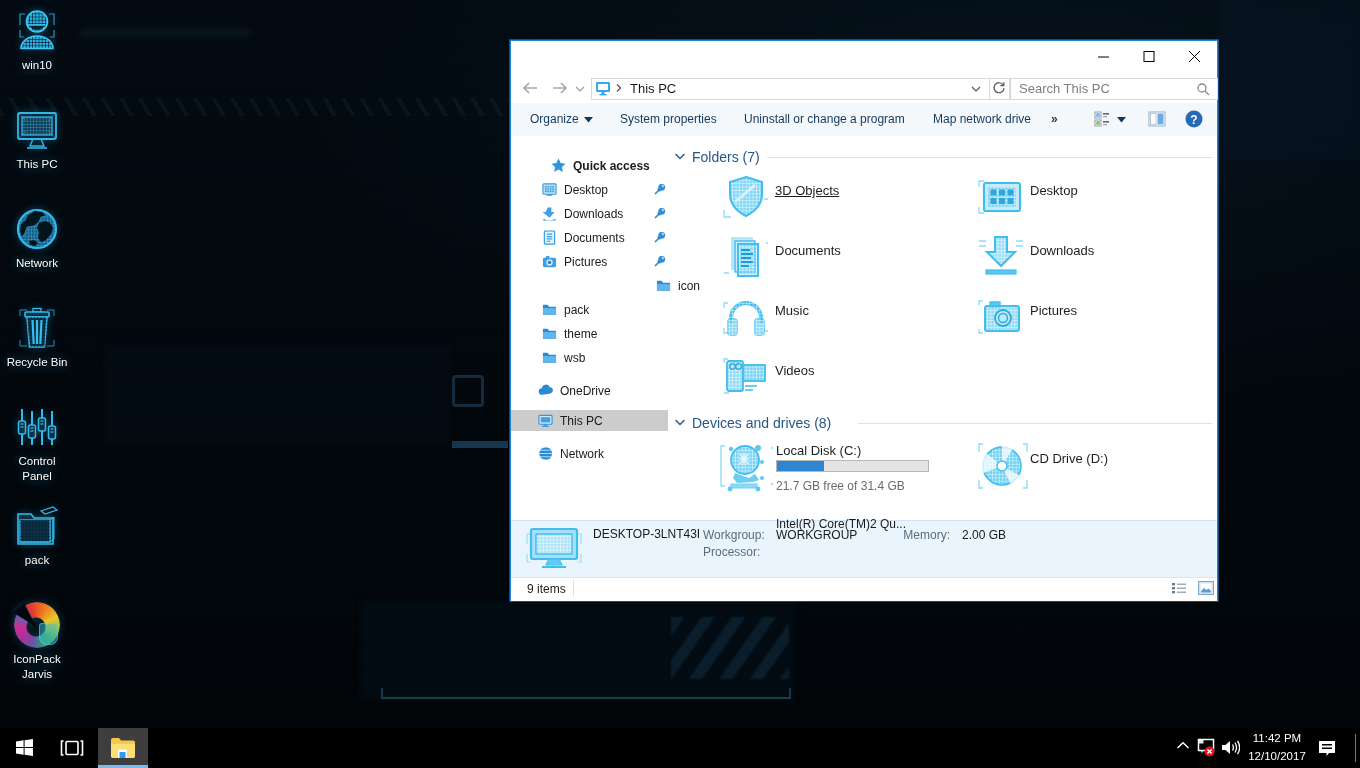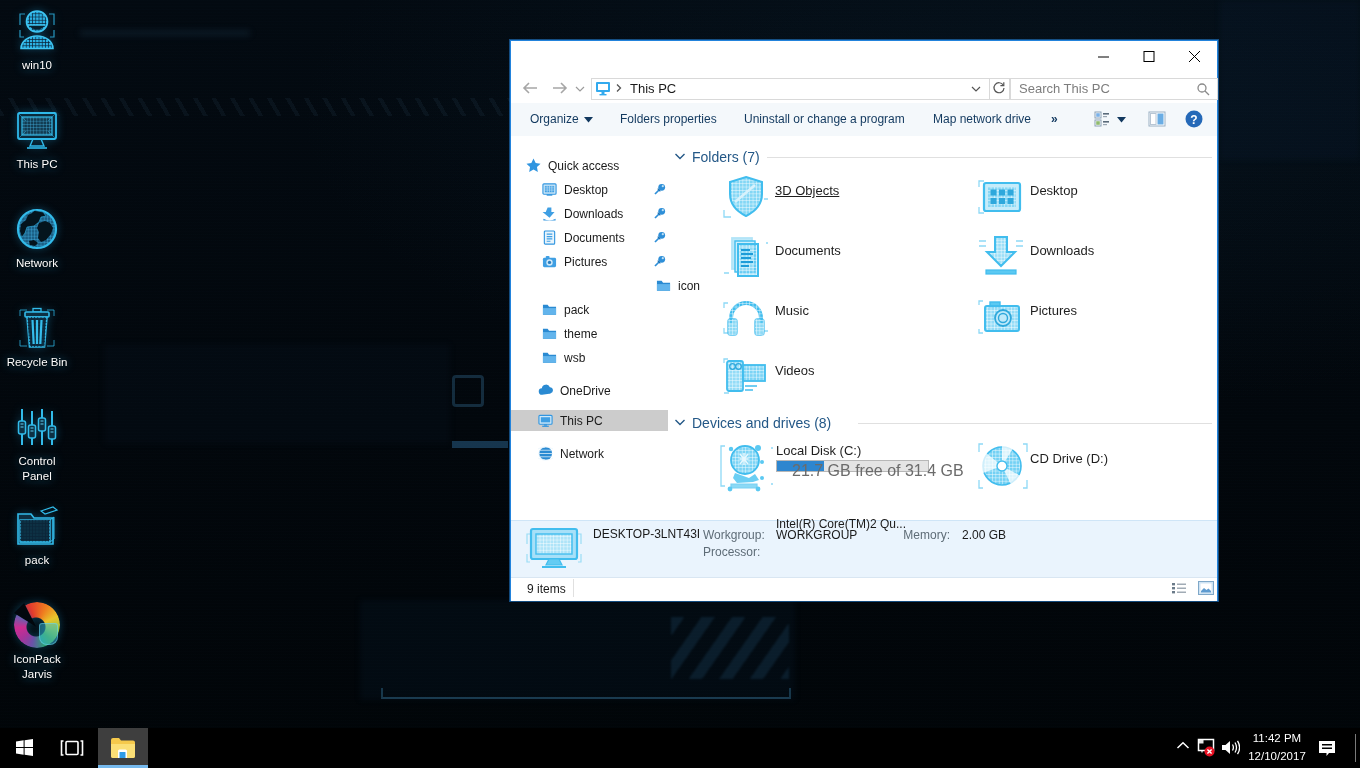--- a/index.html
+++ b/index.html
@@ -174,21 +174,21 @@
   <svg class="a" style="left:685px;top:41px;" width="14" height="14">
       <circle cx="6" cy="6" r="4" fill="none" stroke="#8a8a8a" stroke-width="1.3"></circle>
       <line x1="9" y1="9" x2="13" y2="13" stroke="#8a8a8a" stroke-width="1.3"></line>
     </svg>
 
   <div id="toolbar">
     <span class="tbtxt" style="left:19px;">Organize</span>
     <svg class="a" style="left:73px;top:14px;" width="10" height="6">
         <path d="M0 0 h9 l-4.5 5.5z" fill="#12395f"></path>
       </svg>
-    <span class="tbtxt" style="left:109px;">Folders properties</span>
+    <span class="tbtxt" style="left:109px;">System properties</span>
     <span class="tbtxt" style="left:233px;">Uninstall or change a program</span>
     <span class="tbtxt" style="left:422px;">Map network drive</span>
     <span class="tbtxt" style="left:540px;font-weight:bold;">»</span>
     <svg class="a" style="left:583px;top:8px;" width="16" height="16" viewBox="0 0 16 16">
       <rect x="1" y="1" width="6" height="6" fill="#fff" stroke="#8aa0b4"></rect>
         <rect x="2.2" y="2.2" width="3.6" height="3.6" fill="#7ab1e8"></rect>
       <rect x="1" y="9" width="6" height="6" fill="#fff" stroke="#8aa0b4"></rect>
         <rect x="2.2" y="10.2" width="3.6" height="3.6" fill="#8fbb6e"></rect>
       <rect x="9" y="2" width="6" height="1.6" fill="#5a6b7a"></rect>
         <rect x="9" y="5" width="4" height="1.2" fill="#9aa7b2"></rect>
@@ -203,21 +203,21 @@
         <rect x="2.5" y="2.5" width="5.5" height="11" fill="#fff" stroke="#b8c6d4" stroke-width="1"></rect>
         <rect x="9.5" y="2.5" width="6" height="11" fill="#6aade4"></rect>
     </svg>
     <svg class="a" style="left:674px;top:7px;" width="18" height="18">
         <circle cx="9" cy="9" r="8.5" fill="#2569b8"></circle>
         <text x="9" y="13.5" font-size="12" font-weight="bold" fill="#fff" text-anchor="middle" font-family="Liberation Sans">?</text>
       </svg>
   </div>
 
   <div id="nav">
-    <div class="navrow" style="top:114px;padding-left:15px;">
+    <div class="navrow" style="top:114px;padding-left:40px;font-weight:bold;">
       <svg class="navico" viewBox="0 0 16 16">
           <path d="M8 0.5 l2.3 4.8 5.2.7 -3.8 3.6 .9 5.2 L8 12.3 3.4 14.8 4.3 9.6 .5 6 l5.2-.7z" fill="#3095e0"></path>
         </svg>
       <span>Quick access</span>
     </div>
     <div class="navrow" style="top:138px;padding-left:31px;">
       <svg class="navico" viewBox="0 0 16 16">
           <rect x="1" y="2" width="14" height="11" rx="1" fill="#cfe8f8" stroke="#3095e0" stroke-width="1.2"></rect>
           <rect x="3" y="4" width="10" height="7" fill="#3f9fe3"></rect>
           <path d="M3 4 h10 M3 6.3 h10 M3 8.6 h10 M5.5 4 v7 M8 4 v7 M10.5 4 v7" stroke="#cfe8f8" stroke-width=".6"></path>
@@ -437,21 +437,21 @@
           <circle cx="44" cy="22" r="2" fill="#5bc9f2"></circle>
       <path d="M17 33 l14 5 6-4 4 6 -6 2 -16 1 -4-5z" fill="#5bc9f2" opacity=".9"></path>
       <path d="M13 44 h26 v4 h-26z" fill="#5bc9f2" opacity=".7" stroke="#41bdee" stroke-width="1.2"></path>
       <circle cx="12" cy="49" r="2.4" fill="#5bc9f2"></circle>
           <circle cx="40" cy="49" r="2.4" fill="#5bc9f2"></circle>
           <circle cx="44" cy="38" r="2" fill="#5bc9f2"></circle>
     </svg>
     <div class="tlabel" style="left:265px;top:402px;">Local Disk (C:)</div>
     <div class="a" style="left:265px;top:419px;width:151px;height:10px;background:#e4e4e4;border:1px solid #b7b7b7;"></div>
     <div class="a" style="left:266px;top:420px;width:47px;height:10px;background:#2e86cf;"></div>
-    <div class="a gtxt" style="left:265px;top:421px;font-size:16px;margin-left:16px;">21.7 GB free of 31.4 GB</div>
+    <div class="a gtxt" style="left:265px;top:438px;font-size:12px;">21.7 GB free of 31.4 GB</div>
 
     <svg class="a" style="left:464px;top:399px;" width="54" height="52" viewBox="0 0 54 52">
       <path d="M8 4 h-4 v8 M8 48 h-4 v-8 M48 4 h4 v8 M48 48 h4 v-8" stroke="#8ed9f6" stroke-width="1.3" fill="none"></path>
       <circle cx="27" cy="26" r="19" fill="#5bc9f2" opacity=".85"></circle>
       <circle cx="27" cy="26" r="19" fill="url(#gpl)"></circle>
       <circle cx="27" cy="26" r="19" fill="none" stroke="#41bdee" stroke-width="1.6"></circle>
       <g fill="#fff">
             <path d="M27 26 L27 5 A21 21 0 0 1 38 8.5 Z" opacity=".75"></path>
             <path d="M27 26 L8.4 36 A21 21 0 0 1 8.8 15 Z" opacity=".75" transform="rotate(8 27 26)"></path>
             <path d="M27 26 L45.6 36 A21 21 0 0 1 36 44.5 Z" opacity=".75"></path>

